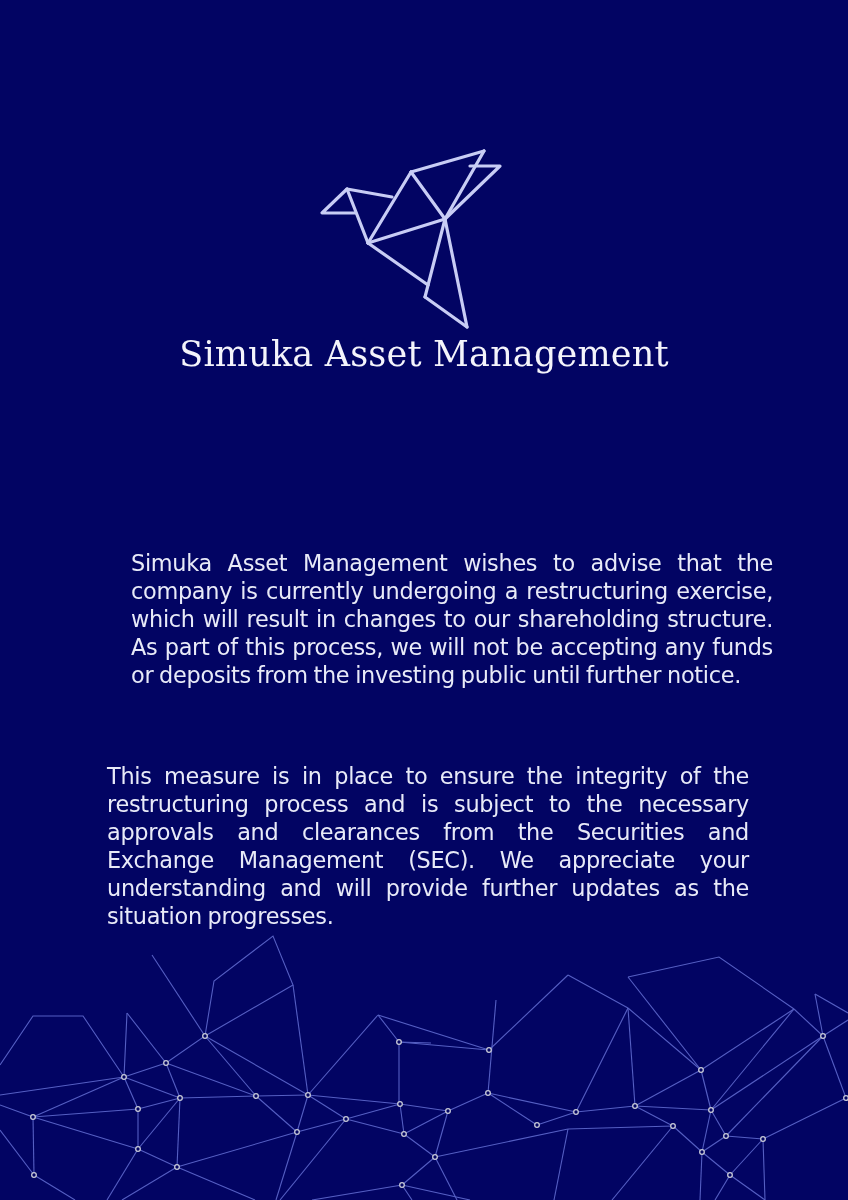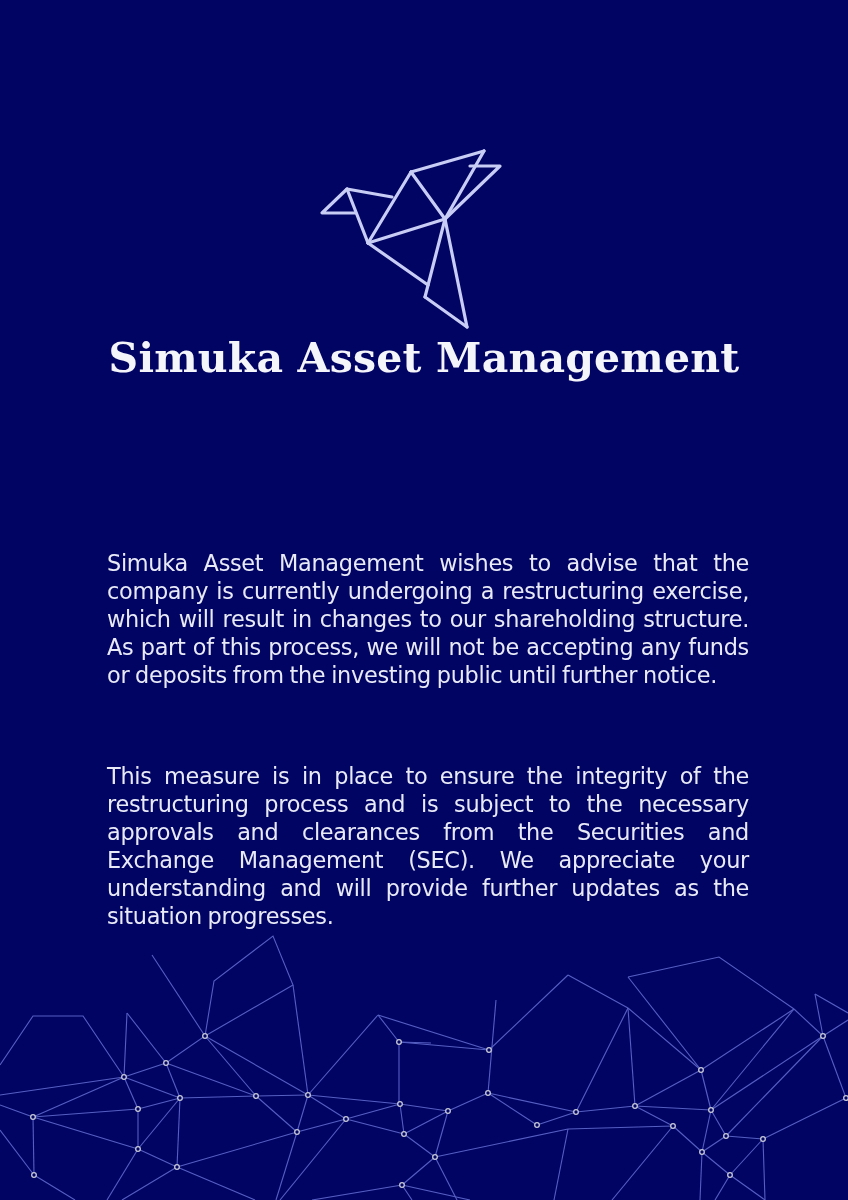--- a/index.html
+++ b/index.html
@@ -10,35 +10,35 @@
     font-family: "DejaVu Sans", sans-serif;
     color: #eef0ff;
   }
   .logo {
     position: absolute; left: 0; top: 0; width: 848px; height: 340px;
   }
   .brand {
     position: absolute; left: 0; top: 334px; width: 848px;
     text-align: center;
     font-family: "DejaVu Serif", serif;
-    font-weight: bold;
-    font-size: 41px;
+    font-weight: normal;
+    font-size: 35px;
     letter-spacing: 0.2px;
     color: #f4f4fb;
   }
   .para {
     position: absolute; left: 107px; width: 642px;
     font-size: 22.4px; line-height: 28px;
     text-align: justify;
     color: #e8eaf8;
     font-family: "DejaVu Sans", sans-serif;
     letter-spacing: -0.3px;
     word-spacing: -1px;
   }
-  .p1 { top: 549px; }
+  .p1 { top: 549px; margin-left: 24px; }
   .p2 { top: 762px; }
   .network {
     position: absolute; left: 0; top: 930px; width: 848px; height: 270px;
   }
 </style>
 </head>
 <body>
 
 <svg class="logo" viewBox="0 0 848 340" xmlns="http://www.w3.org/2000/svg">
   <g fill="none" stroke="#c8cdf5" stroke-width="3.2" stroke-linejoin="round" stroke-linecap="round">

